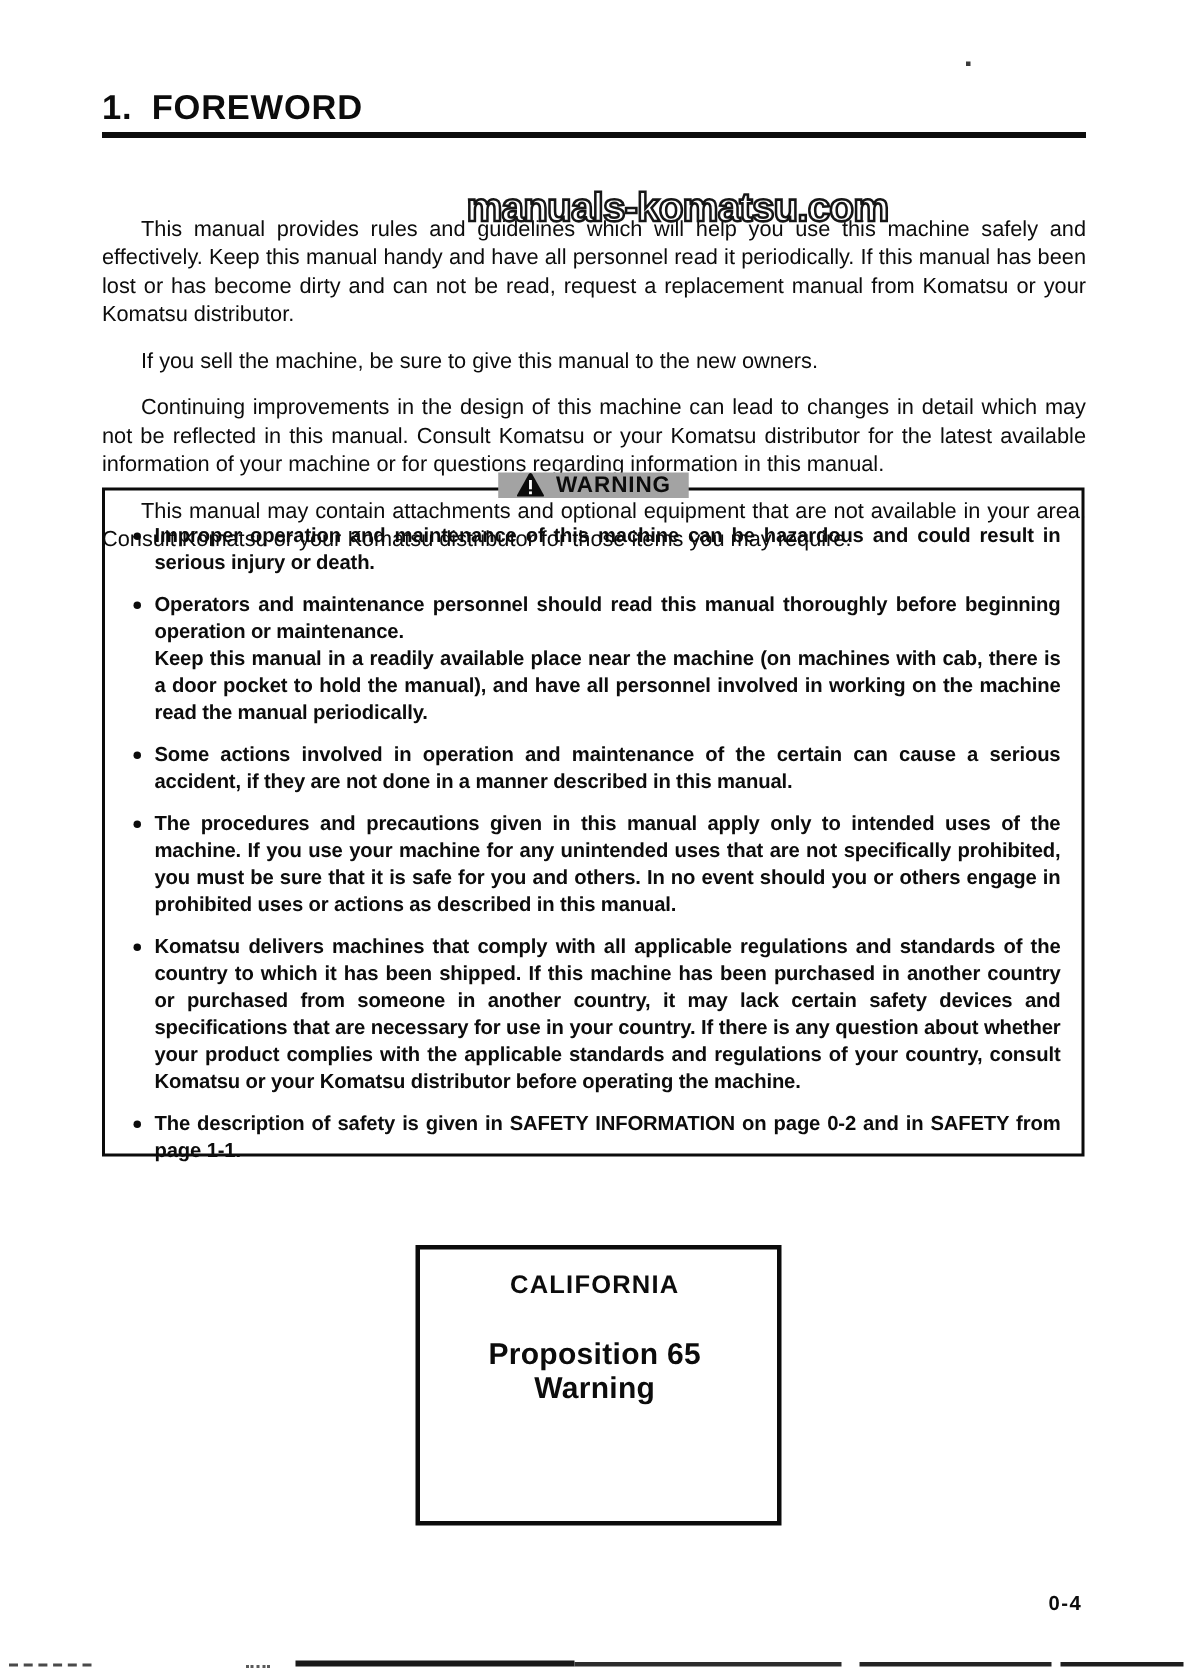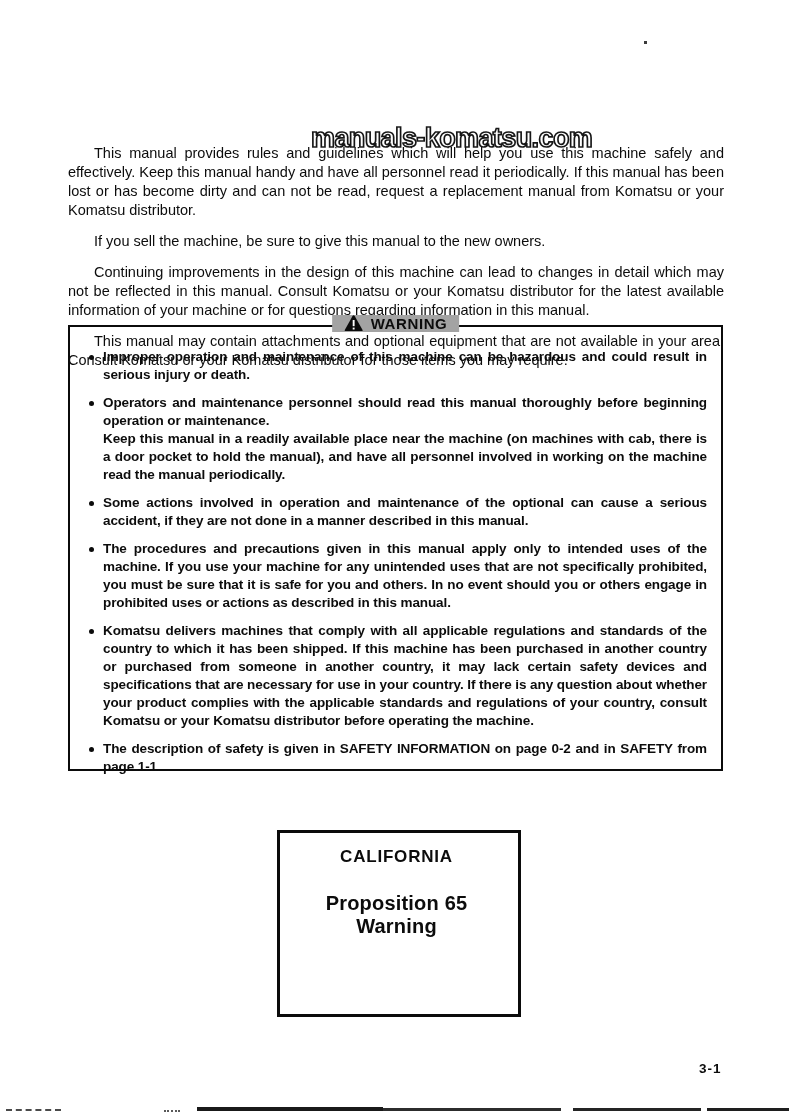--- a/index.html
+++ b/index.html
@@ -83,20 +83,23 @@
   .bl3 { top:1107px; left:197px; width:186px; height:4px; background:#191919; }
   .bl4 { top:1108px; left:383px; width:178px; height:3px; background:#2c2c2c; }
   .bl5 { top:1108px; left:573px; width:128px; border-top:3px solid #242424; }
   .bl6 { top:1108px; left:707px; width:82px;  border-top:3px solid #1e1e1e; }
 </style>
 </head>
 <body>
 
 <div class="page">
 
+  <div class="header">
+    <span class="header-title"><span class="title-number">1.</span><span>FOREWORD</span></span>
+  </div>
 
   <div class="artifact-dot"></div>
 
   <div class="body-text">
     <p>This manual provides rules and guidelines which will help you use this machine safely and effectively. Keep this manual handy and have all personnel read it periodically. If this manual has been lost or has become dirty and can not be read, request a replacement manual from Komatsu or your Komatsu distributor.</p>
     <p>If you sell the machine, be sure to give this manual to the new owners.</p>
     <p>Continuing improvements in the design of this machine can lead to changes in detail which may not be reflected in this manual. Consult Komatsu or your Komatsu distributor for the latest available information of your machine or for questions regarding information in this manual.</p>
     <p>This manual may contain attachments and optional equipment that are not available in your area. Consult Komatsu or your Komatsu distributor for those items you may require.</p>
   </div>
 
@@ -123,21 +126,21 @@
     <div class="bullet-item">
       <span class="bullet-dot"></span>
       <div class="bullet-text">
           <p>Operators and maintenance personnel should read this manual thoroughly before beginning operation or maintenance.</p>
           <p>Keep this manual in a readily available place near the machine (on machines with cab, there is a door pocket to hold the manual), and have all personnel involved in working on the machine read the manual periodically.</p>
         </div>
     </div>
     <div class="bullet-item">
       <span class="bullet-dot"></span>
       <div class="bullet-text">
-          <p>Some actions involved in operation and maintenance of the optional can cause a serious accident, if they are not done in a manner described in this manual.</p>
+          <p>Some actions involved in operation and maintenance of the certain can cause a serious accident, if they are not done in a manner described in this manual.</p>
         </div>
     </div>
     <div class="bullet-item">
       <span class="bullet-dot"></span>
       <div class="bullet-text">
           <p>The procedures and precautions given in this manual apply only to intended uses of the machine. If you use your machine for any unintended uses that are not specifically prohibited, you must be sure that it is safe for you and others. In no event should you or others engage in prohibited uses or actions as described in this manual.</p>
         </div>
     </div>
     <div class="bullet-item">
       <span class="bullet-dot"></span>
@@ -151,21 +154,21 @@
           <p>The description of safety is given in SAFETY INFORMATION on page 0-2 and in SAFETY from page 1-1.</p>
         </div>
     </div>
   </div>
 
   <div class="ca-box">
     <div class="ca-title">CALIFORNIA</div>
     <div class="ca-subtitle">Proposition 65 Warning</div>
   </div>
 
-  <div class="page-number">3-1</div>
+  <div class="page-number">0-4</div>
 
   <div class="bl bl1"></div>
   <div class="bl bl2"></div>
   <div class="bl bl3"></div>
   <div class="bl bl4"></div>
   <div class="bl bl5"></div>
   <div class="bl bl6"></div>
 
 </div>
 

